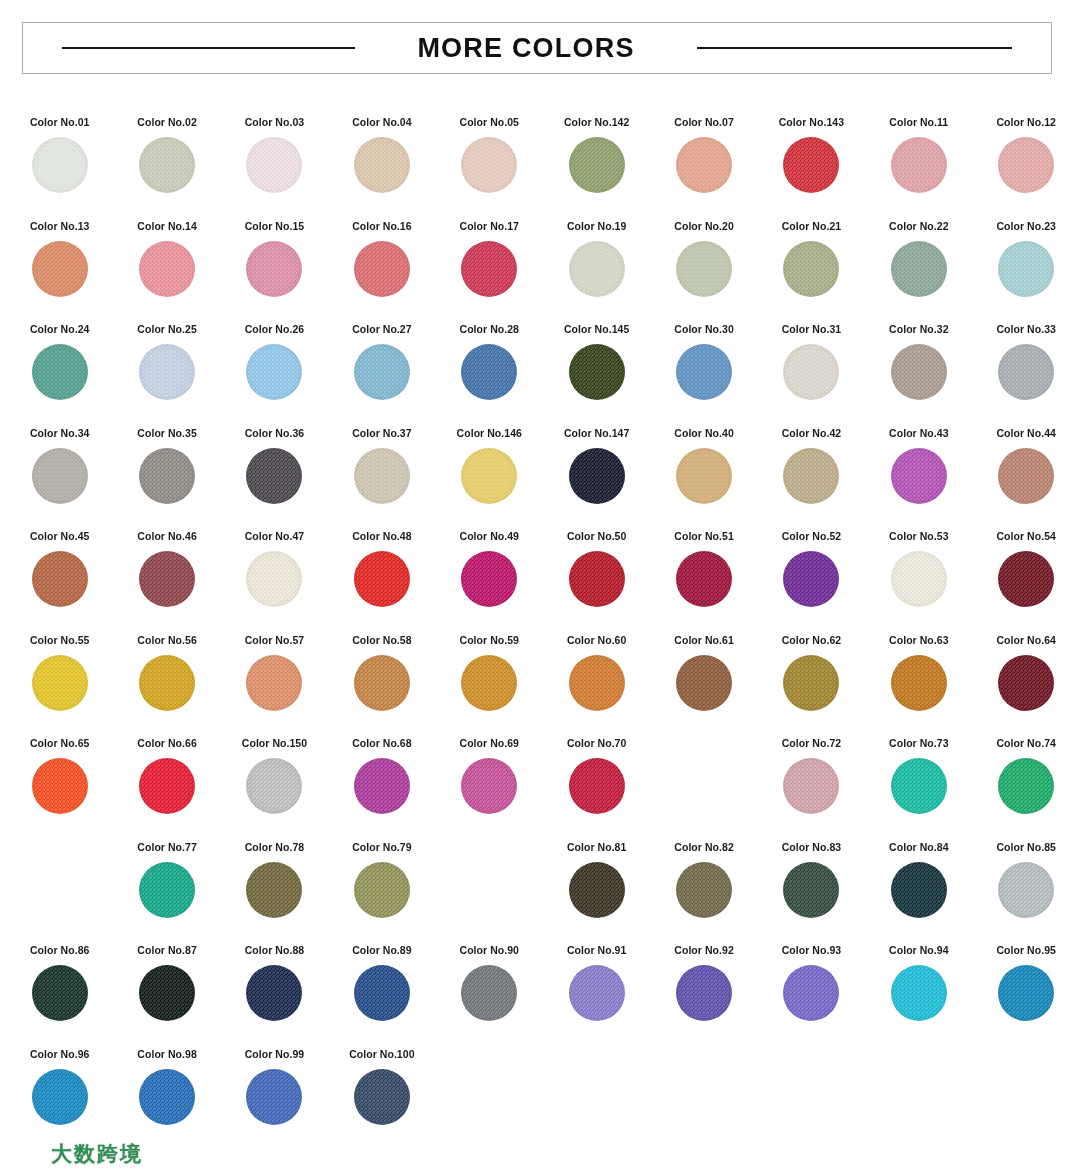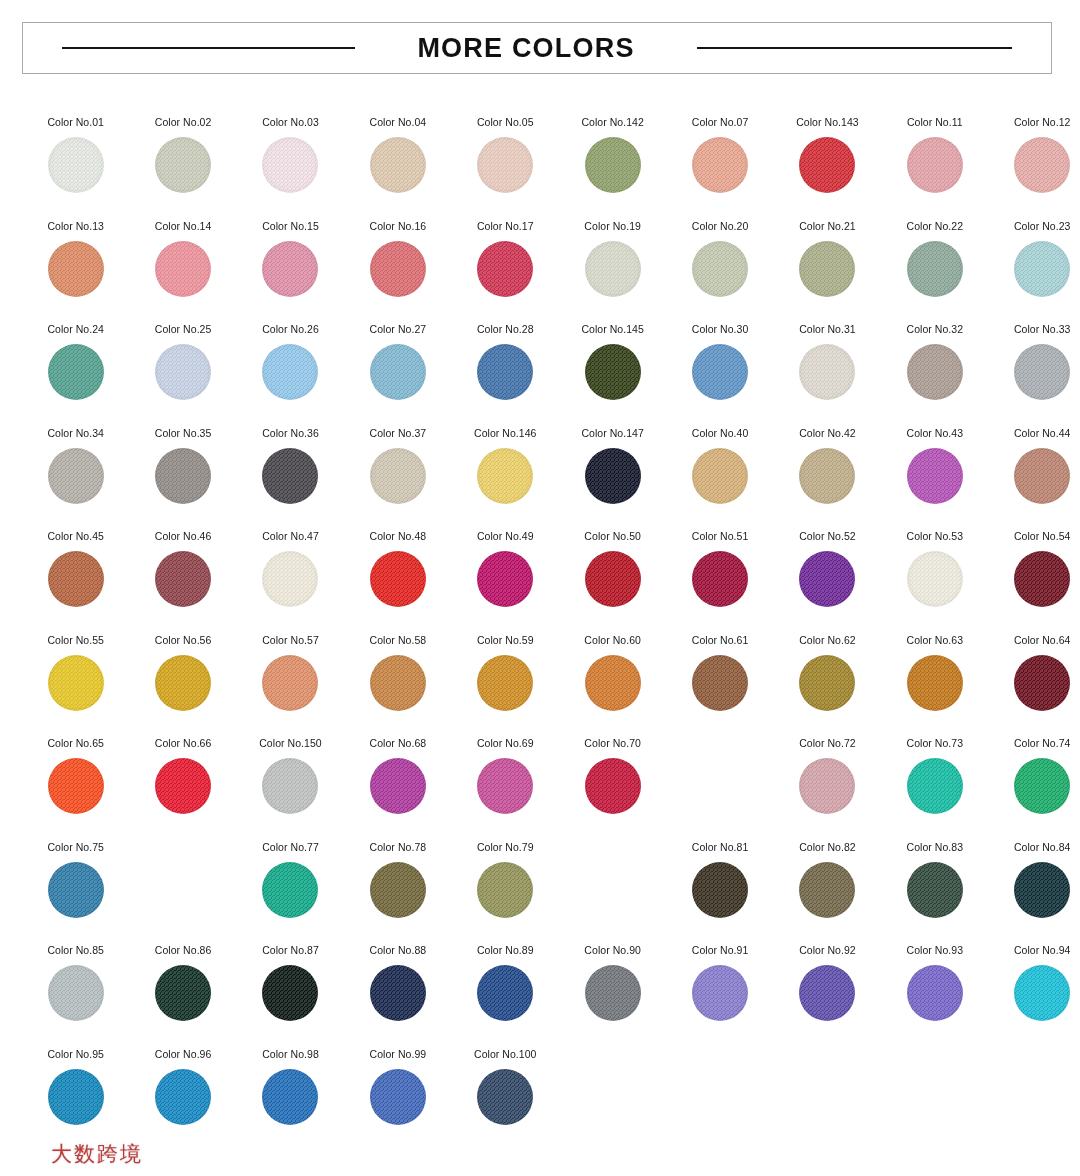--- a/index.html
+++ b/index.html
@@ -55,22 +55,23 @@
 
   
   .grid {
     position: absolute;
     left: 0;
     top: 104px;
     width: 1080px;
     display: grid;
     grid-template-columns: repeat(10, 107.4px);
     grid-auto-rows: 103.5px;
-    padding-left: 22px;
+    padding-left: 6px;
     box-sizing: border-box;
+    font-weight: bold;
   }
   .cell {
     position: relative;
     display: flex;
     flex-direction: column;
     align-items: center;
   }
   .cell.empty { visibility: hidden; }
   .swatch-label {
     font-size: 10.5px;
@@ -109,22 +110,22 @@
     opacity: 0.88;
     pointer-events: none;
   }
   .wm-logo {
     width: 34px;
     height: 22px;
     flex: 0 0 auto;
   }
   .wm-text {
     font-size: 21px;
-    font-weight: 400;
-    color: #b91c1c;
+    font-weight: 700;
+    color: #15803d;
     letter-spacing: 2px;
     text-shadow: 0 0 2px rgba(120,120,120,0.55);
     font-family: "DejaVu Sans", sans-serif;
     white-space: nowrap;
   }
 </style>
 </head>
 <body>
 
 <div class="header-banner">
@@ -408,24 +409,20 @@
       <div class="swatch-label">Color No.72</div>
       <div class="swatch-dot" style="background-color: rgb(207, 160, 166);"></div>
     </div>
     <div class="cell">
       <div class="swatch-label">Color No.73</div>
       <div class="swatch-dot" style="background-color: rgb(15, 185, 160);"></div>
     </div>
     <div class="cell">
       <div class="swatch-label">Color No.74</div>
       <div class="swatch-dot" style="background-color: rgb(20, 168, 99);"></div>
-    </div>
-    <div class="cell">
-      <div class="swatch-label">Color No.75</div>
-      <div class="swatch-dot" style="background-color: rgb(42, 119, 166);"></div>
     </div>
     <div class="cell empty">
       <div class="swatch-label"></div>
       <div class="swatch-dot"></div>
     </div>
     <div class="cell">
       <div class="swatch-label">Color No.77</div>
       <div class="swatch-dot" style="background-color: rgb(12, 164, 132);"></div>
     </div>
     <div class="cell">

